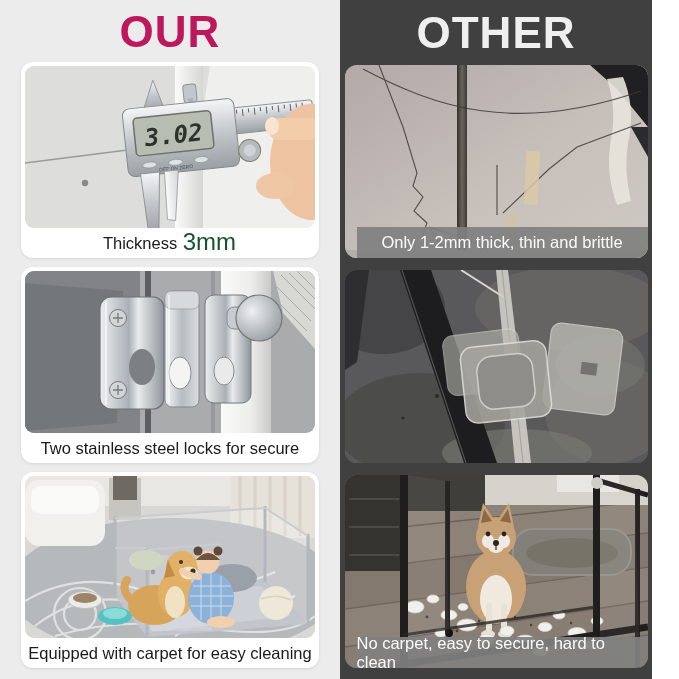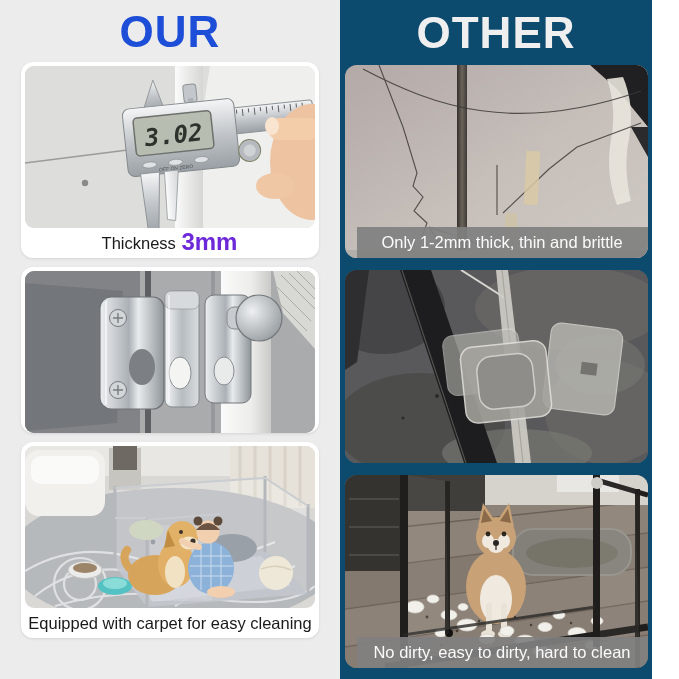--- a/index.html
+++ b/index.html
@@ -3,44 +3,44 @@
 <meta charset="utf-8">
 <style>
   html,body{margin:0;padding:0;background:#fff;}
   .page{
     width:679px;height:679px;position:relative;overflow:hidden;
     font-family:"Liberation Sans","DejaVu Sans",sans-serif;
     display:flex;
   }
   .col{height:100%;}
   .col.left{width:340px;background:#ececec;}
-  .col.right{width:312px;background:#0c4a6e;}
+  .col.right{width:312px;background:#404040;}
   .col-header{
     height:60px;line-height:64px;text-align:center;
     font-size:44px;font-weight:800;letter-spacing:1px;
   }
-  .col-header.our{color:#1d4ed8;}
+  .col-header.our{color:#be185d;}
   .col-header.other{color:#efefef;height:63px;line-height:66px;}
   
   .card-left{
     width:298px;margin:2px auto 9px auto;background:#ffffff;
     border-radius:12px;overflow:hidden;
     box-shadow:0 1px 3px rgba(0,0,0,0.10);
   }
   .card-left .photo{
     width:290px;height:162px;margin:4px auto 0 auto;border-radius:9px;
     overflow:hidden;display:block;
   }
   .card-left .photo svg{display:block;}
   .card-left .caption{
     height:30px;display:flex;align-items:center;justify-content:center;
     font-size:16.5px;color:#1a1a1a;white-space:pre;
   }
   .card-left .caption .hl{
-    color:#6d28d9;font-size:24px;font-weight:700;line-height:30px;
+    color:#14532d;font-size:24px;font-weight:400;line-height:30px;
     margin:0 1px;position:relative;top:-1px;
   }
   
   .card-right{
     width:303px;height:193px;margin:2px auto 12px auto;
     border-radius:12px;overflow:hidden;position:relative;
     background:#777;
   }
   .card-right svg{display:block;}
   .caption-overlay{
@@ -175,20 +175,21 @@
           <rect x="140" y="20" width="34" height="18" rx="6" fill="#d7dadd" stroke="#9a9ea2" stroke-width="0.8"></rect>
           <ellipse cx="155" cy="102" rx="11" ry="16" fill="#f4f4f2" stroke="#8a8e92"></ellipse>
           <rect x="180" y="24" width="46" height="108" rx="9" fill="url(#s1)" stroke="#75797d" stroke-width="1"></rect>
           <ellipse cx="199" cy="100" rx="10" ry="14" fill="#e9ebeb" stroke="#888c90"></ellipse>
           <rect x="202" y="36" width="32" height="22" rx="7" fill="#c8ccd0" stroke="#84888c"></rect>
           <circle cx="234" cy="47" r="23" fill="url(#knob)" stroke="#74787c" stroke-width="1.2"></circle>
           <line x1="81" y1="30" x2="81" y2="134" stroke="#ffffff" stroke-width="1.6" opacity="0.7"></line>
           <line x1="144" y1="24" x2="144" y2="132" stroke="#ffffff" stroke-width="1.4" opacity="0.7"></line>
         </svg>
       </div>
+      <div class="caption">Two stainless steel locks for secure</div>
     </div>
 
     <div class="card-left">
       <div class="photo">
         <svg width="290" height="162" viewBox="0 0 290 162">
           <rect x="0" y="0" width="290" height="162" fill="#d9d8d5"></rect>
           <rect x="0" y="0" width="290" height="30" fill="#e9e7e3"></rect>
           <rect x="205" y="0" width="85" height="62" fill="#e6e1d9"></rect>
           <g stroke="#d8d2c8" stroke-width="3">
               <line x1="215" y1="0" x2="215" y2="60"></line>
@@ -431,17 +432,17 @@
           <rect x="290" y="14" width="5" height="179" fill="#262522"></rect>
           <line x1="248" y1="4" x2="303" y2="20" stroke="#1f1e1c" stroke-width="5"></line>
           <line x1="40" y1="192" x2="303" y2="152" stroke="#1f1e1c" stroke-width="7"></line>
           <line x1="58" y1="160" x2="250" y2="132" stroke="#2a2926" stroke-width="3" opacity="0.8"></line>
           <circle cx="252" cy="8" r="6" fill="#cfcdc8"></circle>
           <circle cx="104" cy="158" r="4" fill="#141311"></circle>
         </g>
         <polygon points="63,0 100,6 104,158 63,193" fill="#ffffff" opacity="0.05"></polygon>
         <polygon points="255,0 290,14 295,193 255,172" fill="#ffffff" opacity="0.05"></polygon>
       </svg>
-      <div class="caption-overlay">No dirty, easy to dirty, hard to clean</div>
+      <div class="caption-overlay">No carpet, easy to secure, hard to clean</div>
     </div>
   </div>
 
 </div>
 
 </body></html>

